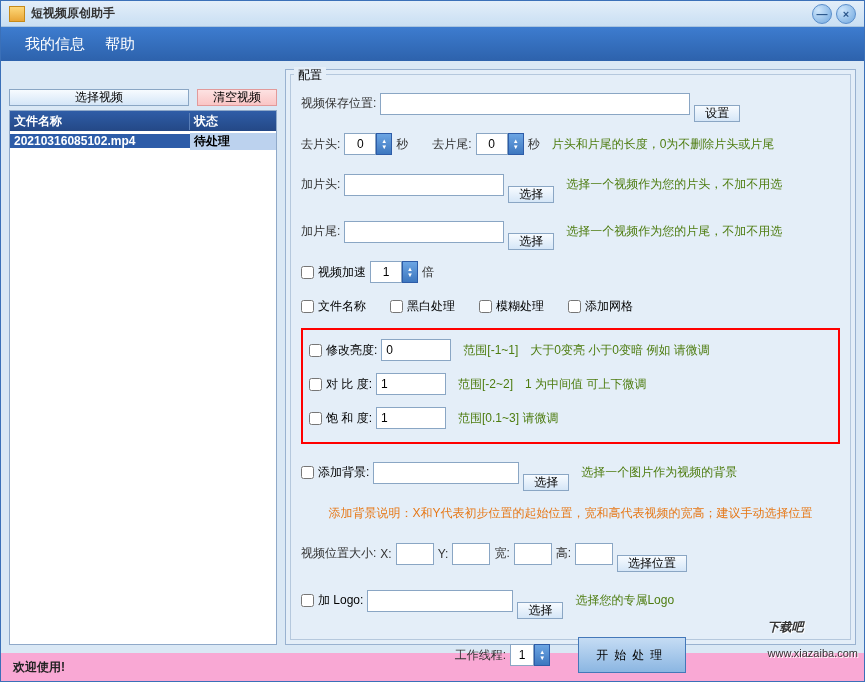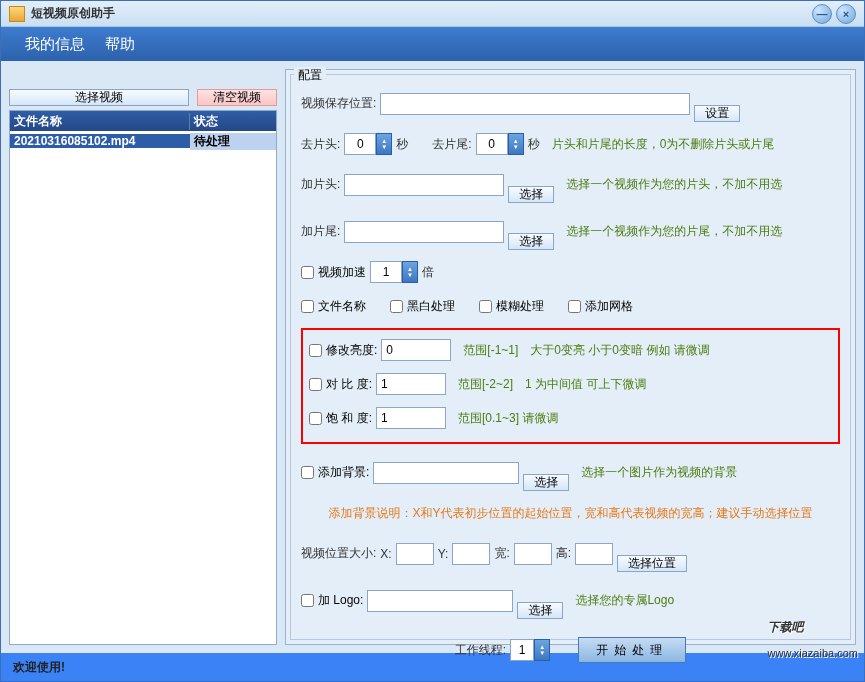--- a/index.html
+++ b/index.html
@@ -35,22 +35,22 @@
 .spinner .input { width: 32px; text-align: center; }
 .spinner .arrows { width: 16px; border: 1px solid #2d5ca8; background: linear-gradient(#6ca5e3,#3d77bf); display: flex; flex-direction: column; justify-content: center; align-items: center; color: #fff; font-size: 6px; line-height: 1; cursor: pointer; }
 .hint { color: #4d7c0f; margin-left: 8px; }
 .hint-orange { color: #e67817; }
 .checkbox { display: inline-flex; align-items: center; gap: 4px; cursor: pointer; }
 .checkbox input { width: 13px; height: 13px; }
 .red-box { border: 2px solid #f00; padding: 8px 6px 2px; margin: 4px 0 10px; }
 .radio-group { display: flex; align-items: center; gap: 18px; }
 .radio { display: inline-flex; align-items: center; gap: 4px; cursor: pointer; }
 .radio input { width: 13px; height: 13px; }
-.btn-big { width: 108px; height: 26px; border: 1px solid #4478b9; background: linear-gradient(#c5dcf4,#8bb6e2); cursor: pointer; letter-spacing: 6px; }
-.statusbar { height: 28px; display: flex; align-items: center; padding: 0 12px; font-weight: bold; color: #222; background: #3b82f6; }
+.btn-big { width: 108px; height: 36px; border: 1px solid #4478b9; background: linear-gradient(#c5dcf4,#8bb6e2); cursor: pointer; letter-spacing: 6px; }
+.statusbar { height: 28px; display: flex; align-items: center; padding: 0 12px; font-weight: bold; color: #222; background: #f9a8d4; }
 .watermark { position: absolute; right: 6px; bottom: 18px; font-size: 22px; font-weight: bold; font-style: italic; color: #333; text-shadow: 1px 1px #fff; white-space: nowrap; pointer-events: none; }
 </style>
 </head>
 <body>
 
 <div class="window">
   <div class="titlebar">
     <div class="icon"></div>
     <div class="title">短视频原创助手</div>
     <div class="winbtns">

